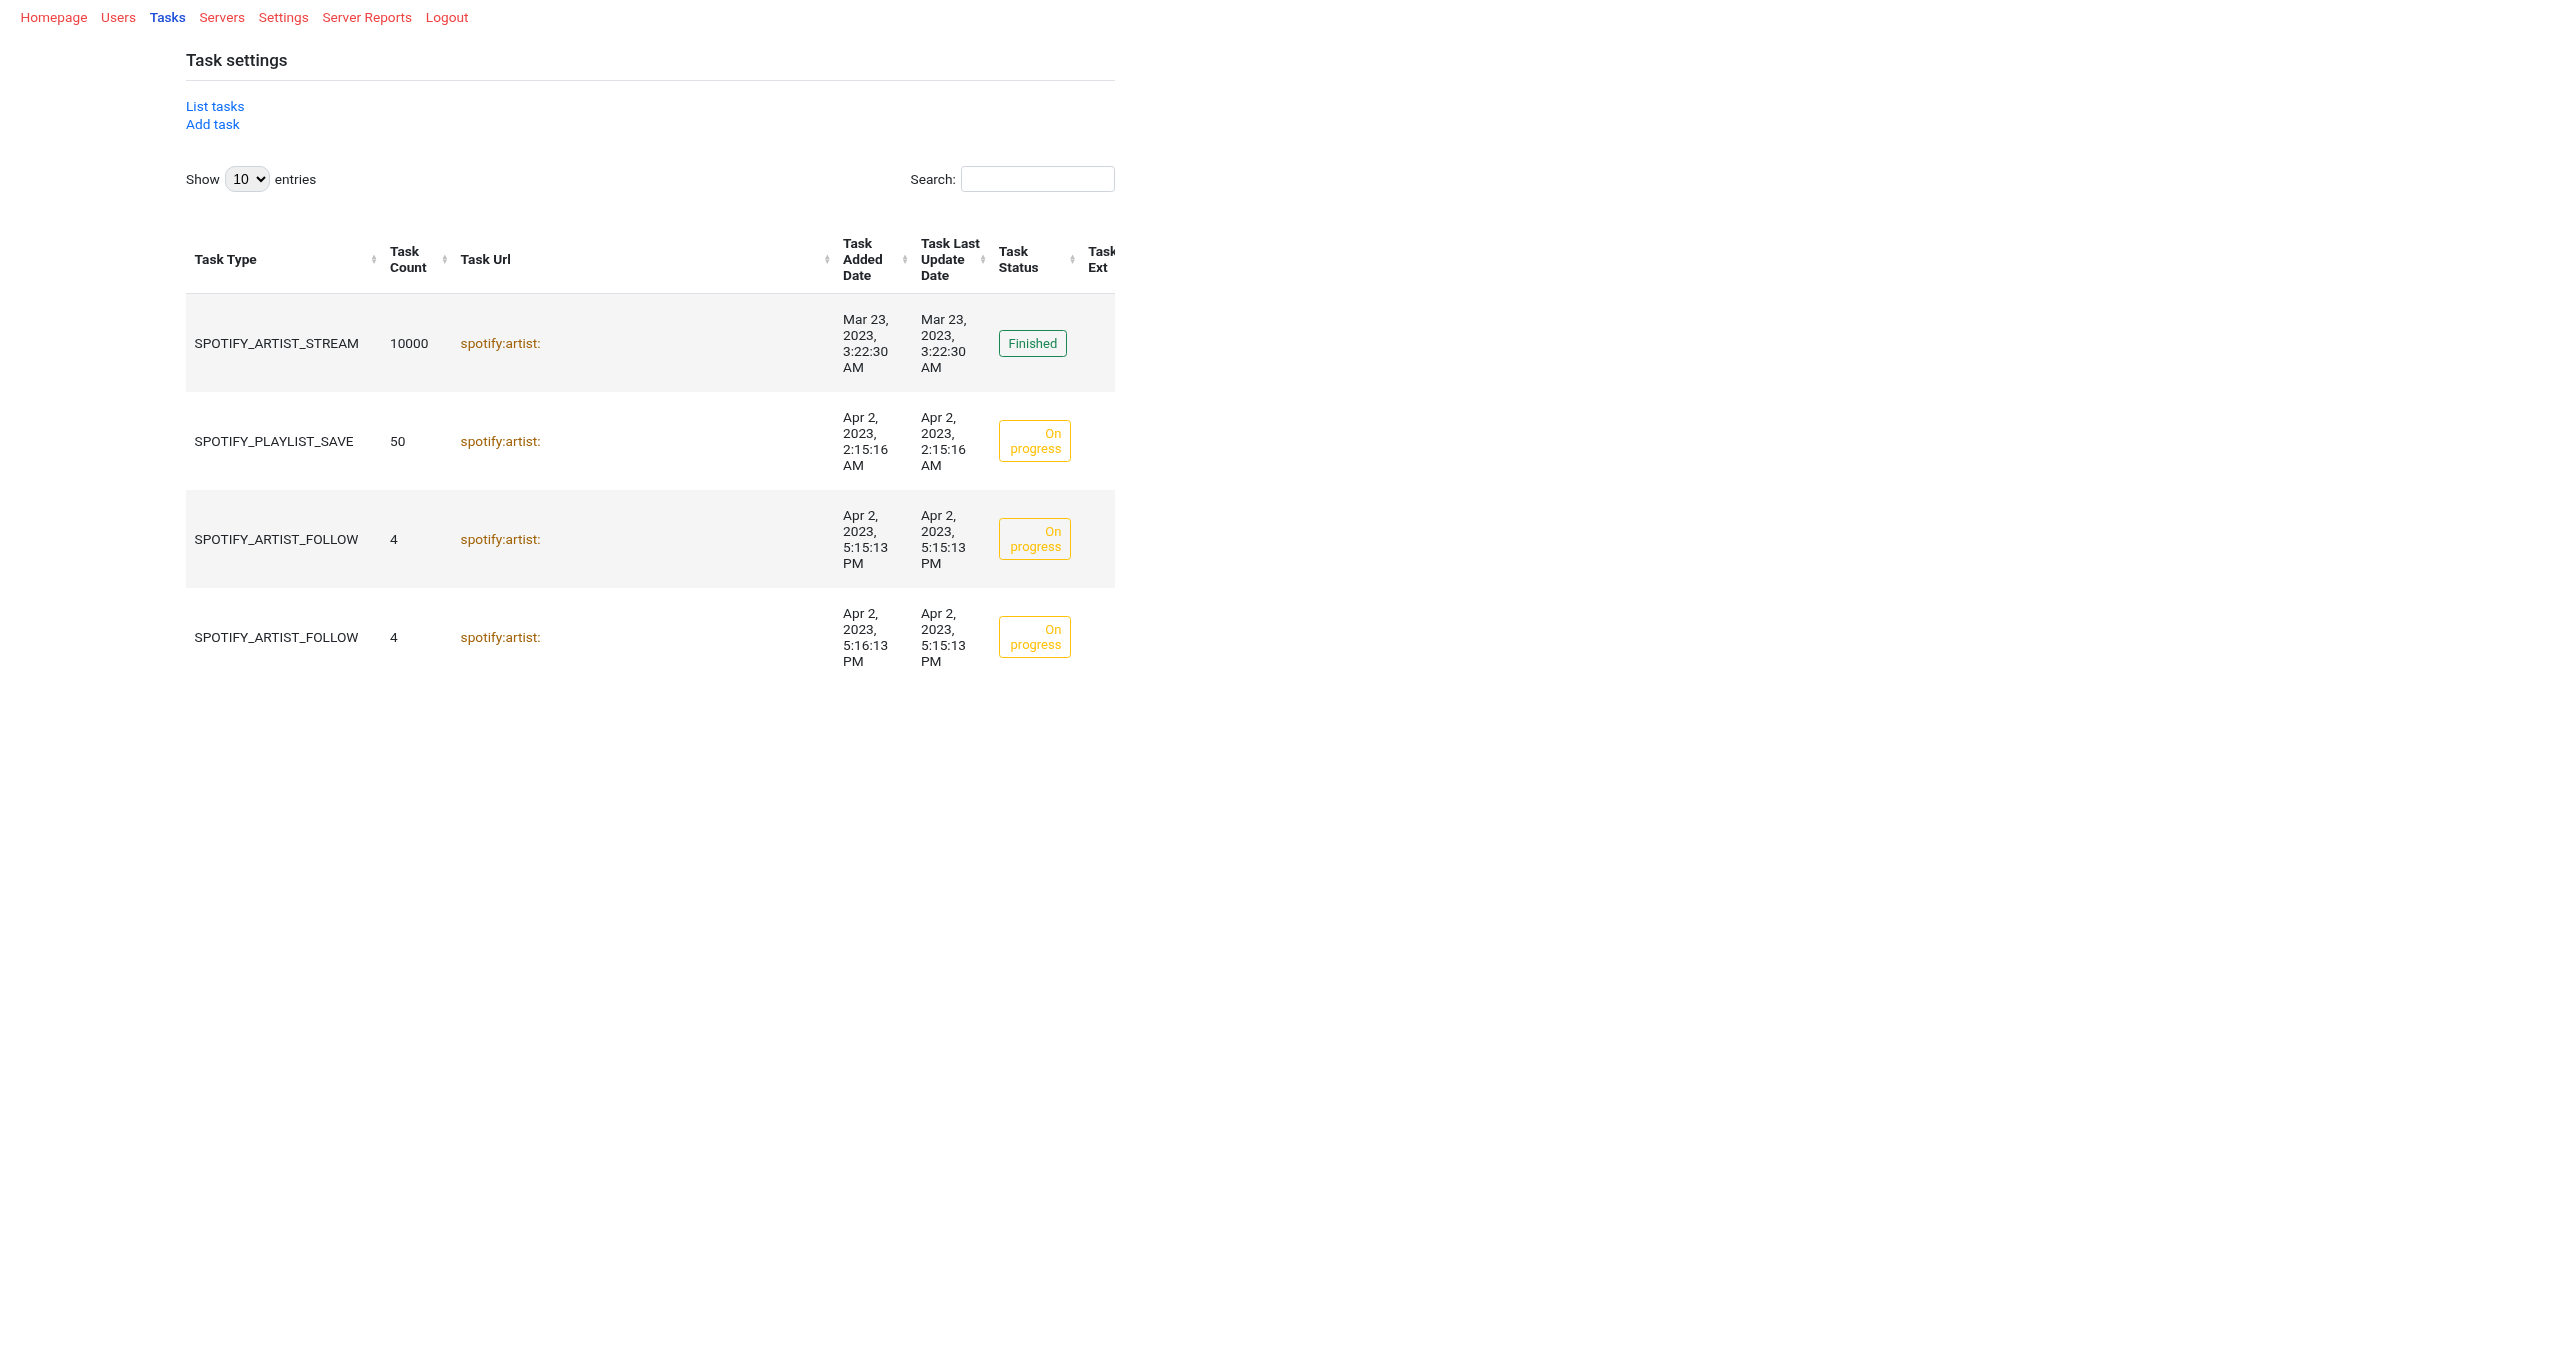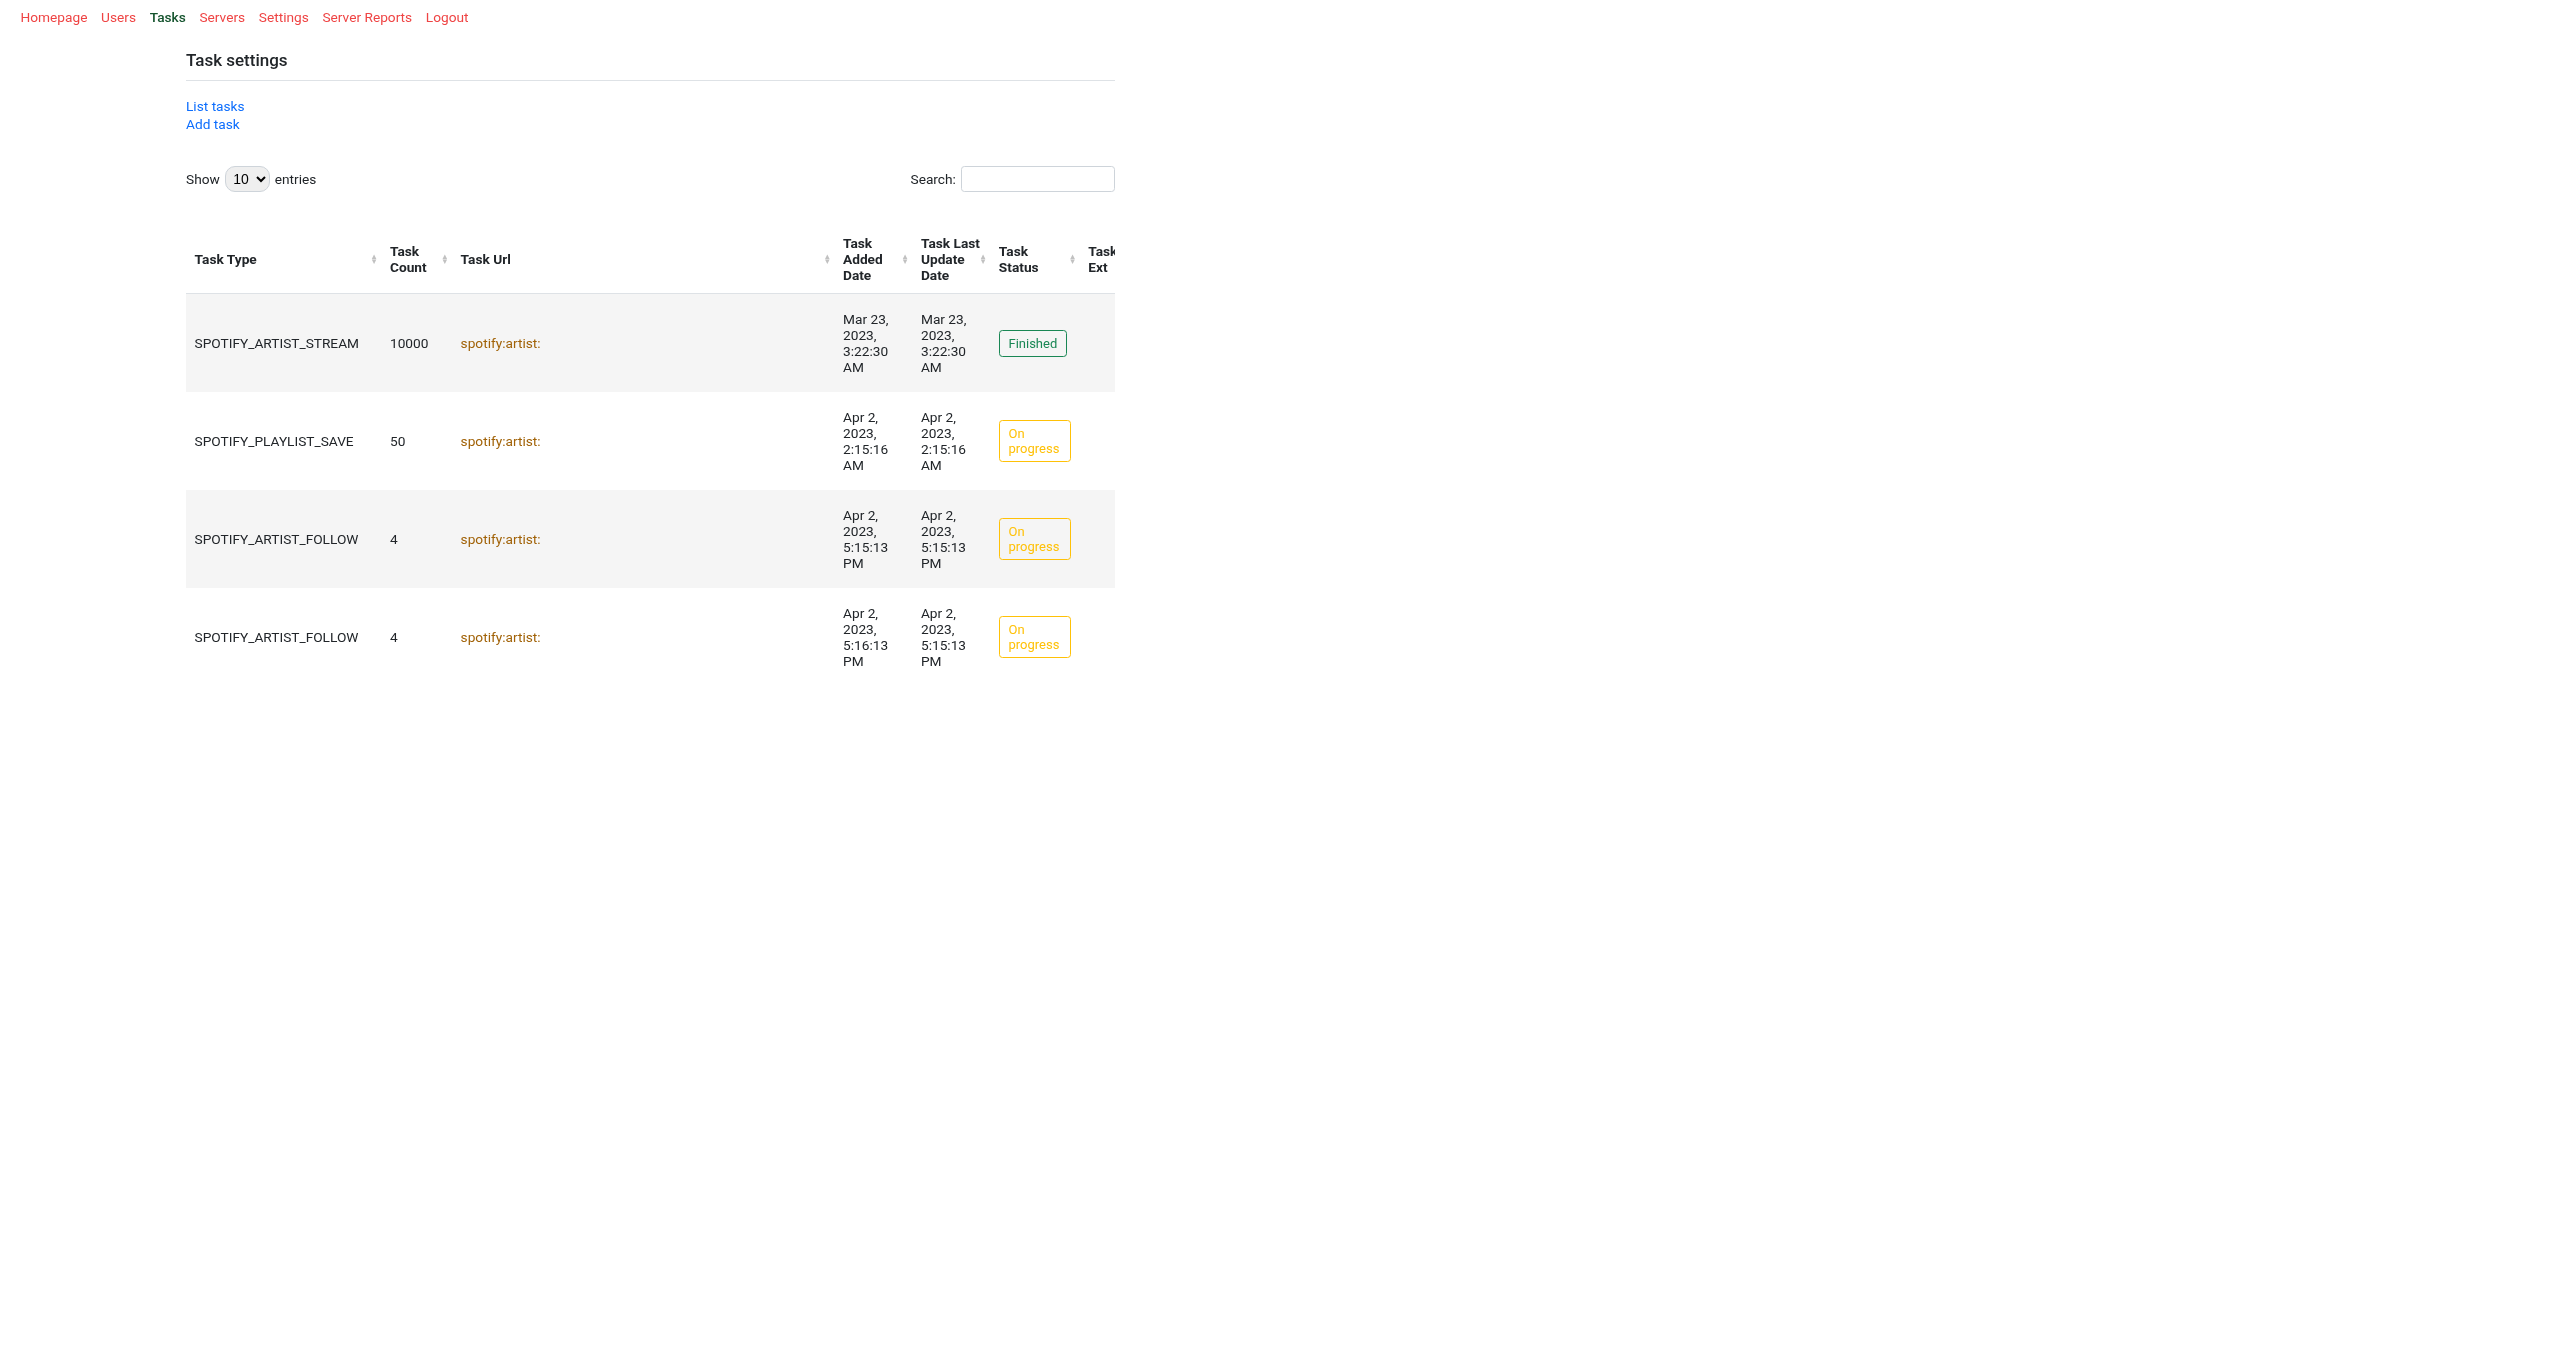--- a/index.html
+++ b/index.html
@@ -15,21 +15,21 @@
     padding: 8.6px 20.5px;
     display: flex;
     gap: 13.7px;
   }
   .nav-item {
     color: #ef4444;
     text-decoration: none;
     cursor: pointer;
   }
   .nav-item.active {
-    color: #14532d;
+    color: #1d4ed8;
     font-weight: 500;
   }
   .content {
     max-width: 929px;
     margin-left: 186px;
     padding-top: 17px;
   }
   .page-title {
     font-size: 17px;
     font-weight: 500;
@@ -108,21 +108,21 @@
   .url-link {
     color: #a16207;
     text-decoration: none;
     cursor: pointer;
   }
   .badge {
     display: inline-block;
     padding: 5.1px 8.6px;
     border-radius: 3.4px;
     font-size: 13px;
-    text-align: left;
+    text-align: right;
   }
   .badge-finished {
     border: 0.9px solid #198754;
     color: #198754;
   }
   .badge-progress {
     border: 0.9px solid #ffc107;
     color: #ffc107;
   }
   

